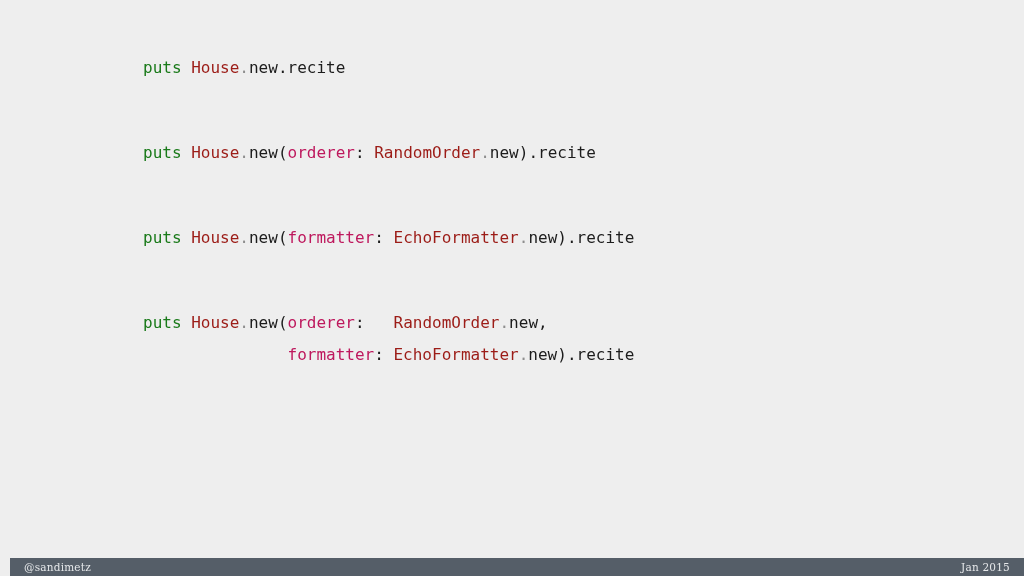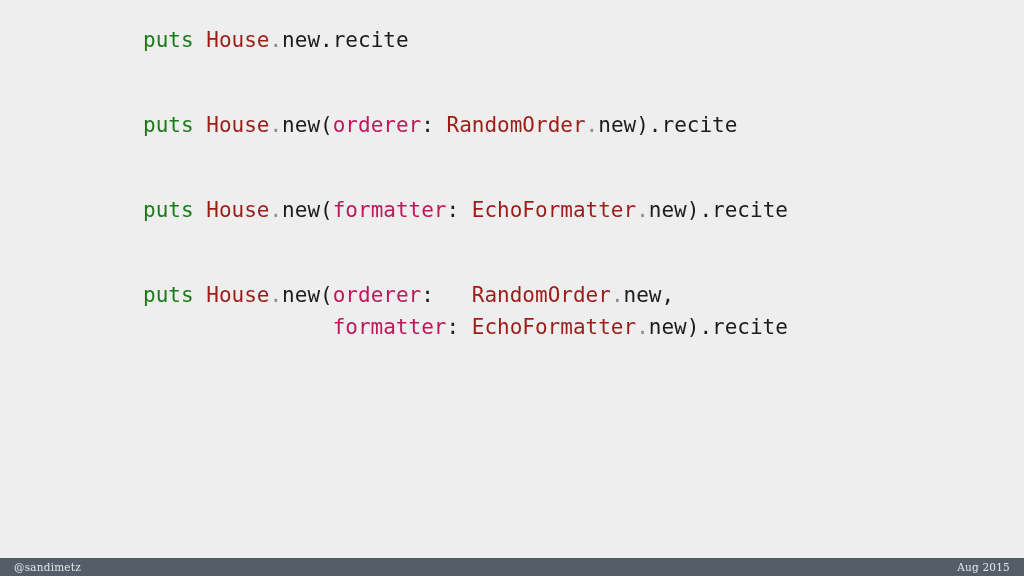--- a/index.html
+++ b/index.html
@@ -17,23 +17,23 @@
 
   #slide {
     position: absolute;
     inset: 0;
     background: #eeeeee;
   }
 
   #code-block {
     position: absolute;
     left: 143px;
-    top: 24px;
+    top: 52px;
     font-family: "DejaVu Sans Mono", monospace;
-    font-size: 21px;
+    font-size: 16px;
     line-height: 32px;
     letter-spacing: 0px;
     white-space: pre;
   }
 
   .code-stanza {
     margin-bottom: 53px;
   }
   .code-stanza:last-child {
     margin-bottom: 0;
@@ -47,21 +47,21 @@
   
   .tok-kw      { color: #1a7a1a; }              
   .tok-const   { color: #9c1c17; }              
   .tok-sym     { color: #be185d; }              
   .tok-plain   { color: #1c1c1c; }              
   .tok-dot     { color: #8e8e8e; }              
   .tok-punct   { color: #1c1c1c; }              
 
   #footer {
     position: absolute;
-    left: 0;
+    left: 10px;
     right: 0;
     bottom: 0;
     height: 18px;
     background: #555e68;
     color: #e6e8ea;
     font-family: "DejaVu Serif", serif;
     font-size: 10.5px;
     display: flex;
     align-items: center;
     justify-content: space-between;
@@ -73,16 +73,16 @@
 </style>
 </head>
 <body>
 
 <div id="slide">
 
   <div id="code-block"><div class="code-stanza"><div class="code-line"><span class="tok-kw">puts</span><span class="tok-plain"> </span><span class="tok-const">House</span><span class="tok-dot">.</span><span class="tok-plain">new</span><span class="tok-plain">.</span><span class="tok-plain">recite</span></div></div><div class="code-stanza"><div class="code-line"><span class="tok-kw">puts</span><span class="tok-plain"> </span><span class="tok-const">House</span><span class="tok-dot">.</span><span class="tok-plain">new</span><span class="tok-punct">(</span><span class="tok-sym">orderer</span><span class="tok-punct">: </span><span class="tok-const">RandomOrder</span><span class="tok-dot">.</span><span class="tok-plain">new</span><span class="tok-punct">)</span><span class="tok-plain">.</span><span class="tok-plain">recite</span></div></div><div class="code-stanza"><div class="code-line"><span class="tok-kw">puts</span><span class="tok-plain"> </span><span class="tok-const">House</span><span class="tok-dot">.</span><span class="tok-plain">new</span><span class="tok-punct">(</span><span class="tok-sym">formatter</span><span class="tok-punct">: </span><span class="tok-const">EchoFormatter</span><span class="tok-dot">.</span><span class="tok-plain">new</span><span class="tok-punct">)</span><span class="tok-plain">.</span><span class="tok-plain">recite</span></div></div><div class="code-stanza"><div class="code-line"><span class="tok-kw">puts</span><span class="tok-plain"> </span><span class="tok-const">House</span><span class="tok-dot">.</span><span class="tok-plain">new</span><span class="tok-punct">(</span><span class="tok-sym">orderer</span><span class="tok-punct">:   </span><span class="tok-const">RandomOrder</span><span class="tok-dot">.</span><span class="tok-plain">new</span><span class="tok-punct">,</span></div><div class="code-line"><span class="tok-plain">               </span><span class="tok-sym">formatter</span><span class="tok-punct">: </span><span class="tok-const">EchoFormatter</span><span class="tok-dot">.</span><span class="tok-plain">new</span><span class="tok-punct">)</span><span class="tok-plain">.</span><span class="tok-plain">recite</span></div></div></div>
 
   <div id="footer">
     <span class="handle">@sandimetz</span>
-    <span class="date">Aug 2015</span>
+    <span class="date">Jan 2015</span>
   </div>
 
 </div>
 
 </body></html>

